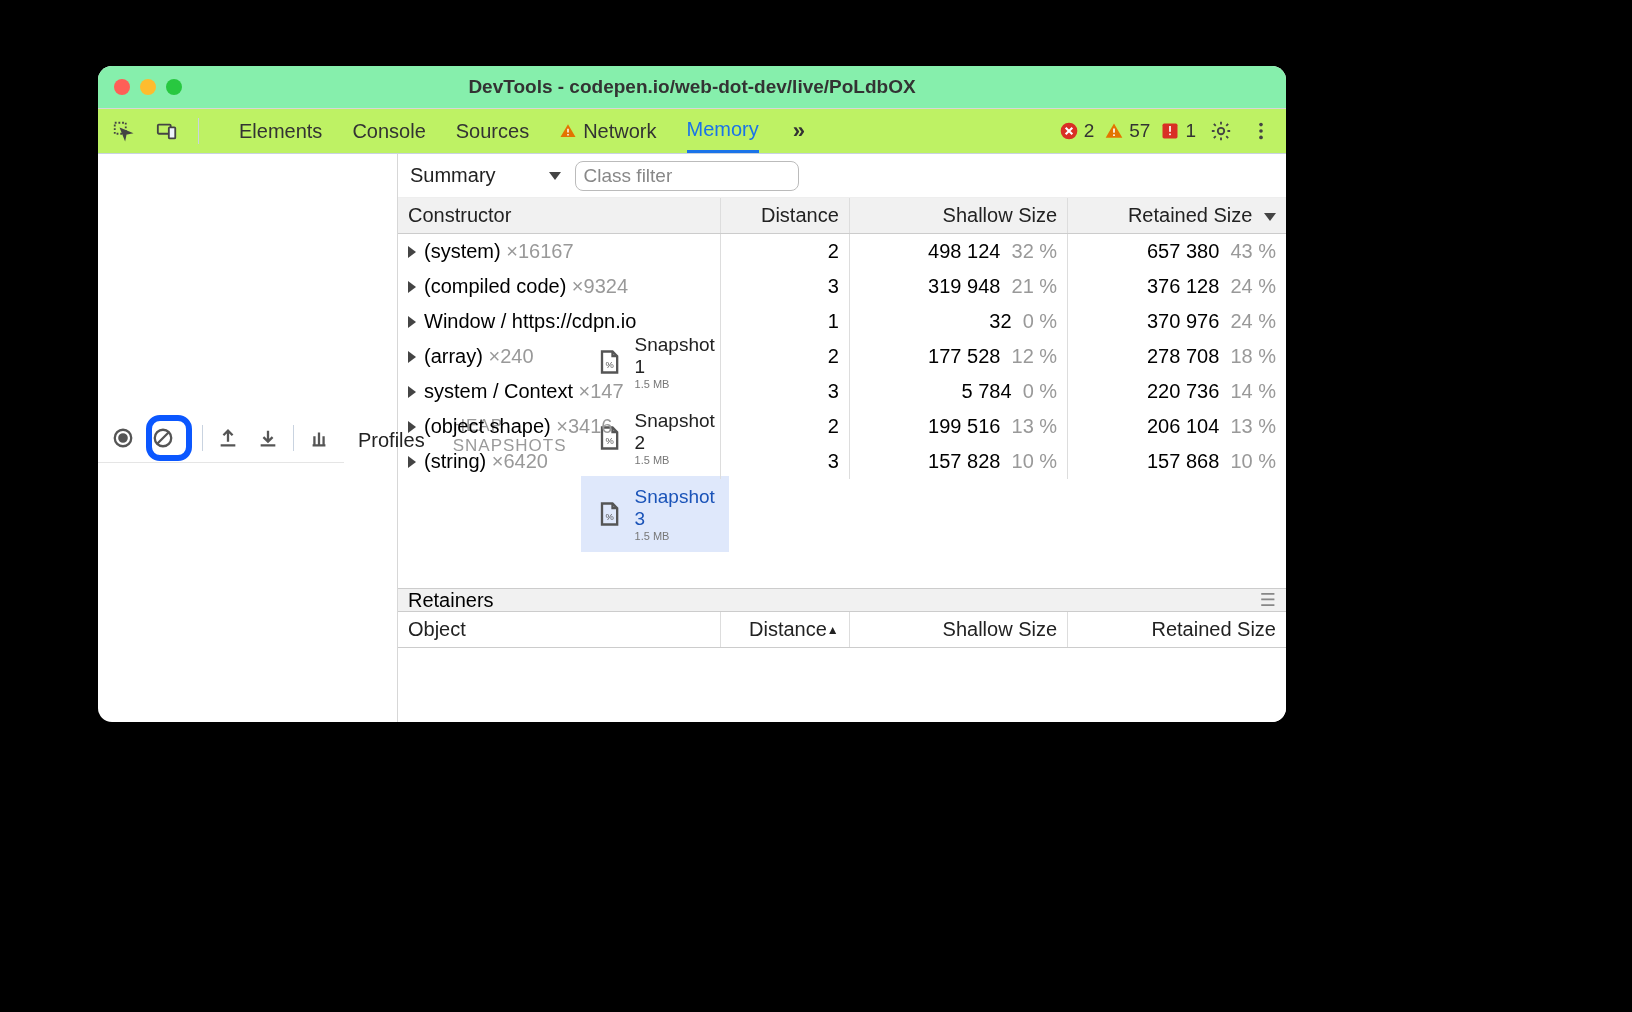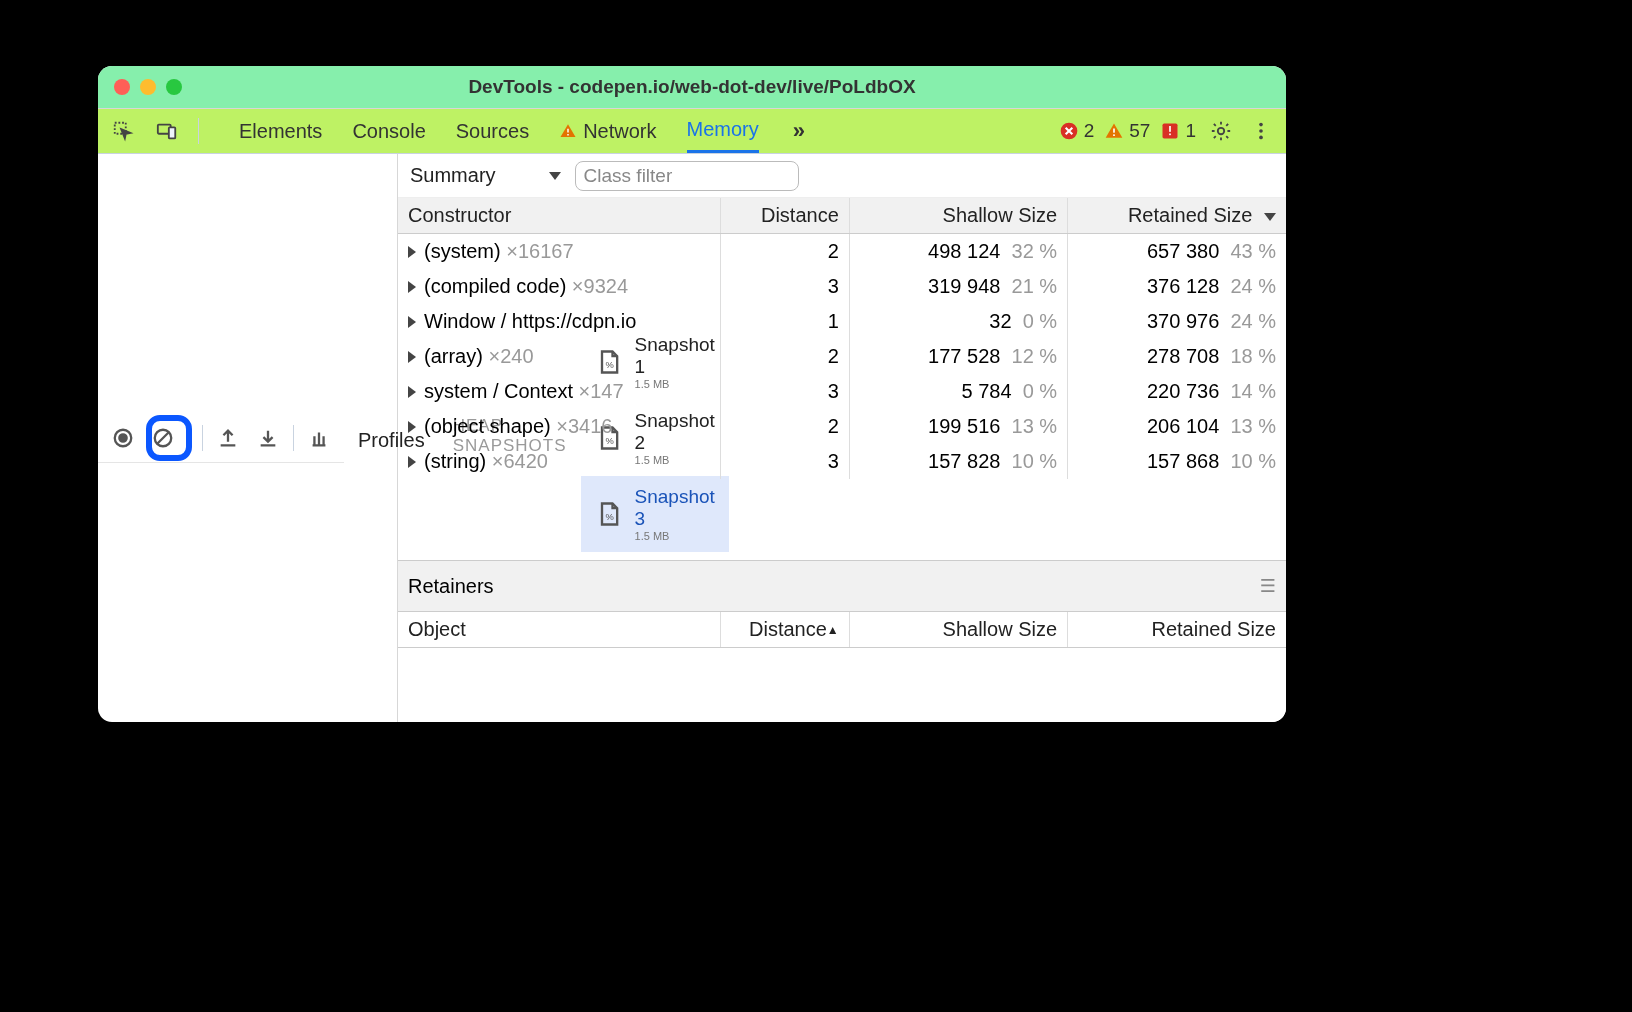--- a/index.html
+++ b/index.html
@@ -90,21 +90,21 @@
   .tablewrap{ flex:1; display:flex; flex-direction:column; min-height:0; position:relative;}
   .grid{ width:100%; border-collapse:collapse; table-layout:fixed;}
   .grid th,.grid td{ border-right:1px solid #ddd; padding:6px 10px; font-size:20px; text-align:right; white-space:nowrap; overflow:hidden;}
   .grid th{ background:#f1f1f1; font-weight:400; color:#222; position:sticky; top:0; border-bottom:1px solid #ccc;}
   .grid th:first-child,.grid td:first-child{ text-align:left;}
   .grid th:last-child,.grid td:last-child{border-right:none;}
   .col1{width:310px}.col2{width:124px}.col3{width:210px}.col4{width:210px}
   .muted{color:#999;}
   .tri{display:inline-block;width:0;height:0;border-left:6px solid transparent;border-right:6px solid transparent;border-top:8px solid #444; margin-left:6px; vertical-align:middle;}
   .rtri{display:inline-block;width:0;height:0;border-top:6px solid transparent;border-bottom:6px solid transparent;border-left:8px solid #444; margin-right:8px;}
-  .retbar{ height:52px; background:#f1f1f1; border-top:1px solid #ccc; border-bottom:1px solid #ccc; display:flex; align-items:center; padding:0 10px; font-size:20px; position:relative;}
+  .retbar{ height:24px; background:#f1f1f1; border-top:1px solid #ccc; border-bottom:1px solid #ccc; display:flex; align-items:center; padding:0 10px; font-size:20px; position:relative;}
   .retbar .ham{ position:absolute; right:10px; color:#888; font-size:18px;}
   .retgrid th{ background:#fff; border-bottom:1px solid #ccc; font-size:20px; font-weight:400;}
   .retempty{ height:74px; background:#fff;}
   .sortcaret{font-size:12px; display:inline-block; transform:translateY(-2px);}
   .scrind{ position:absolute; right:0; top:0; width:8px; height:26px; background:#bbb; border-radius:4px;}
 </style>
 </head>
 <body>
 
 <div class="window">

